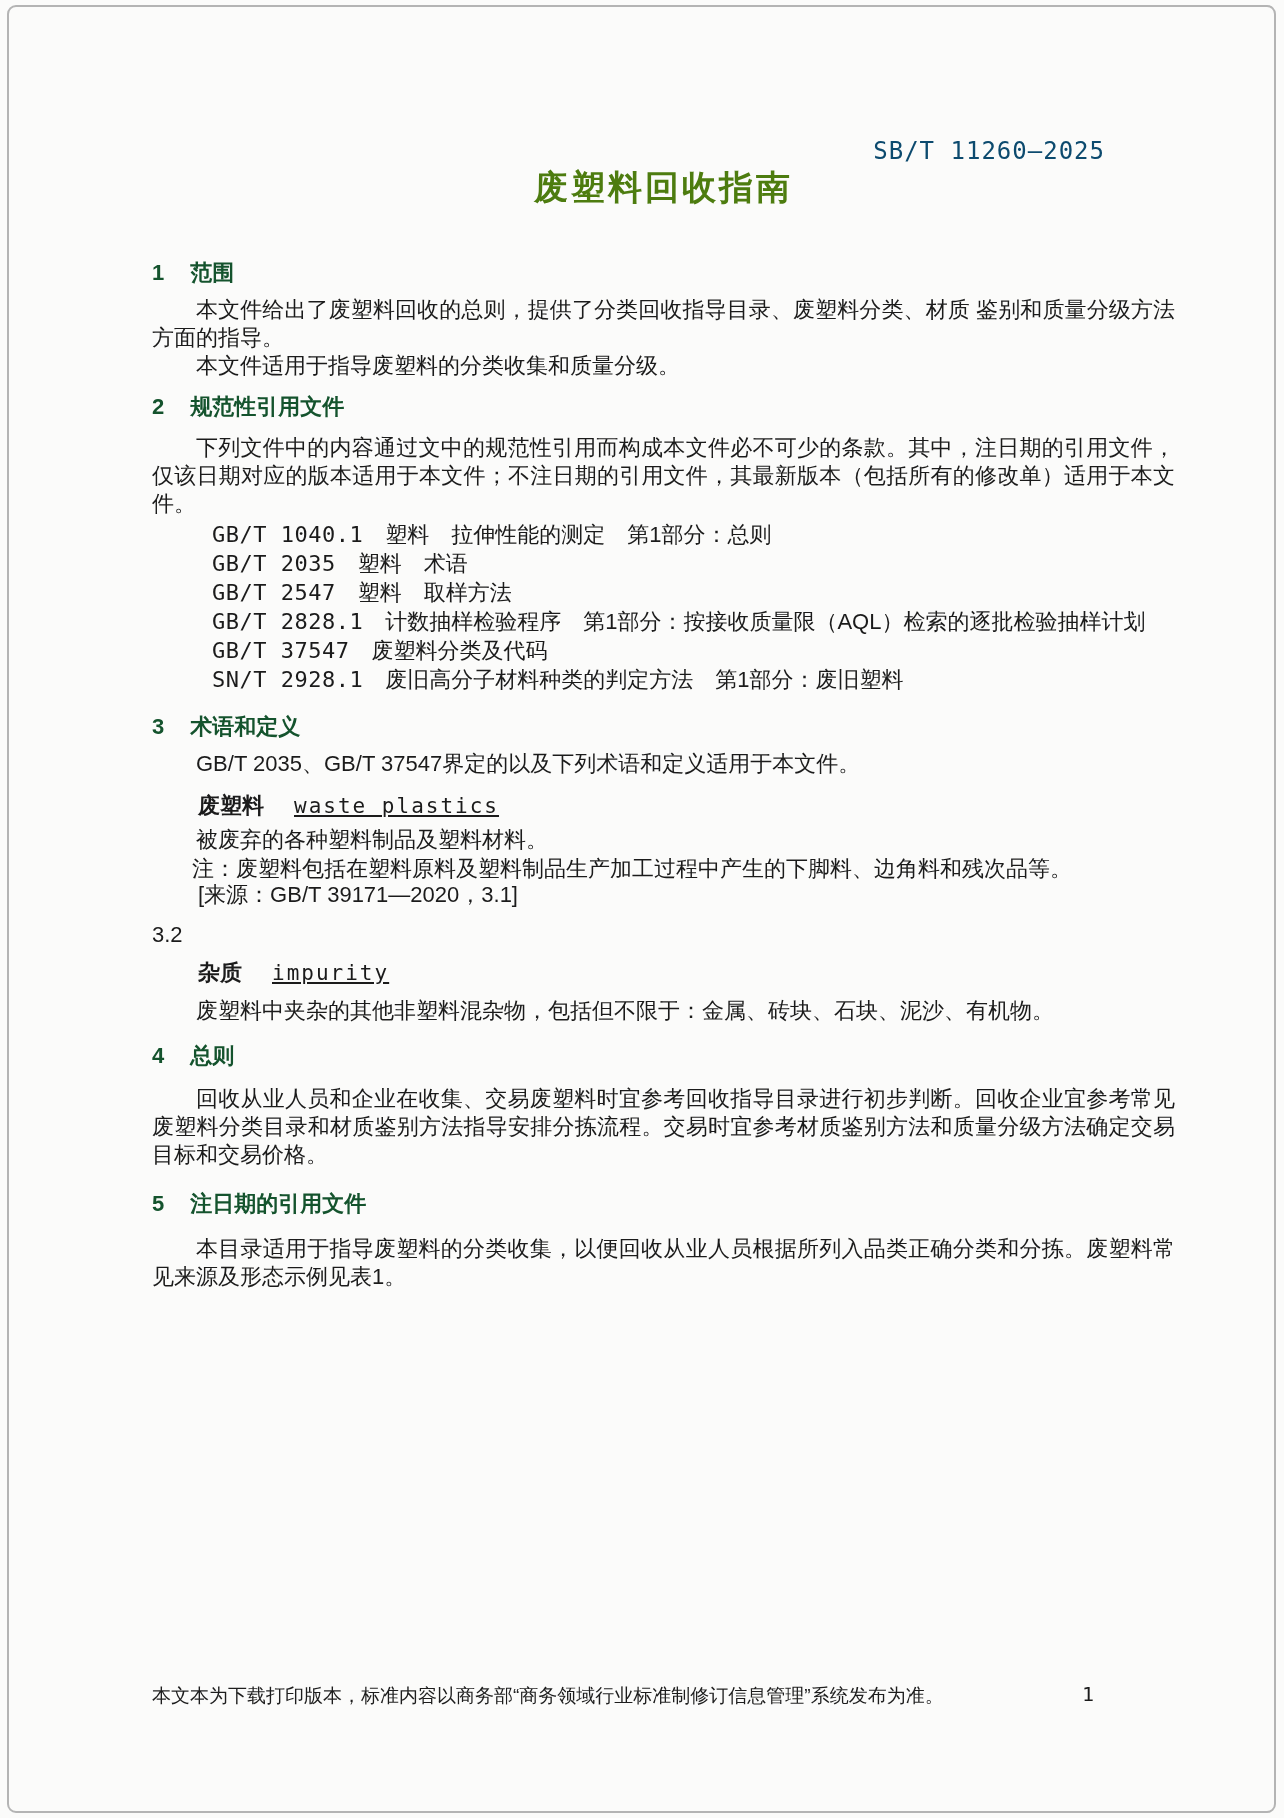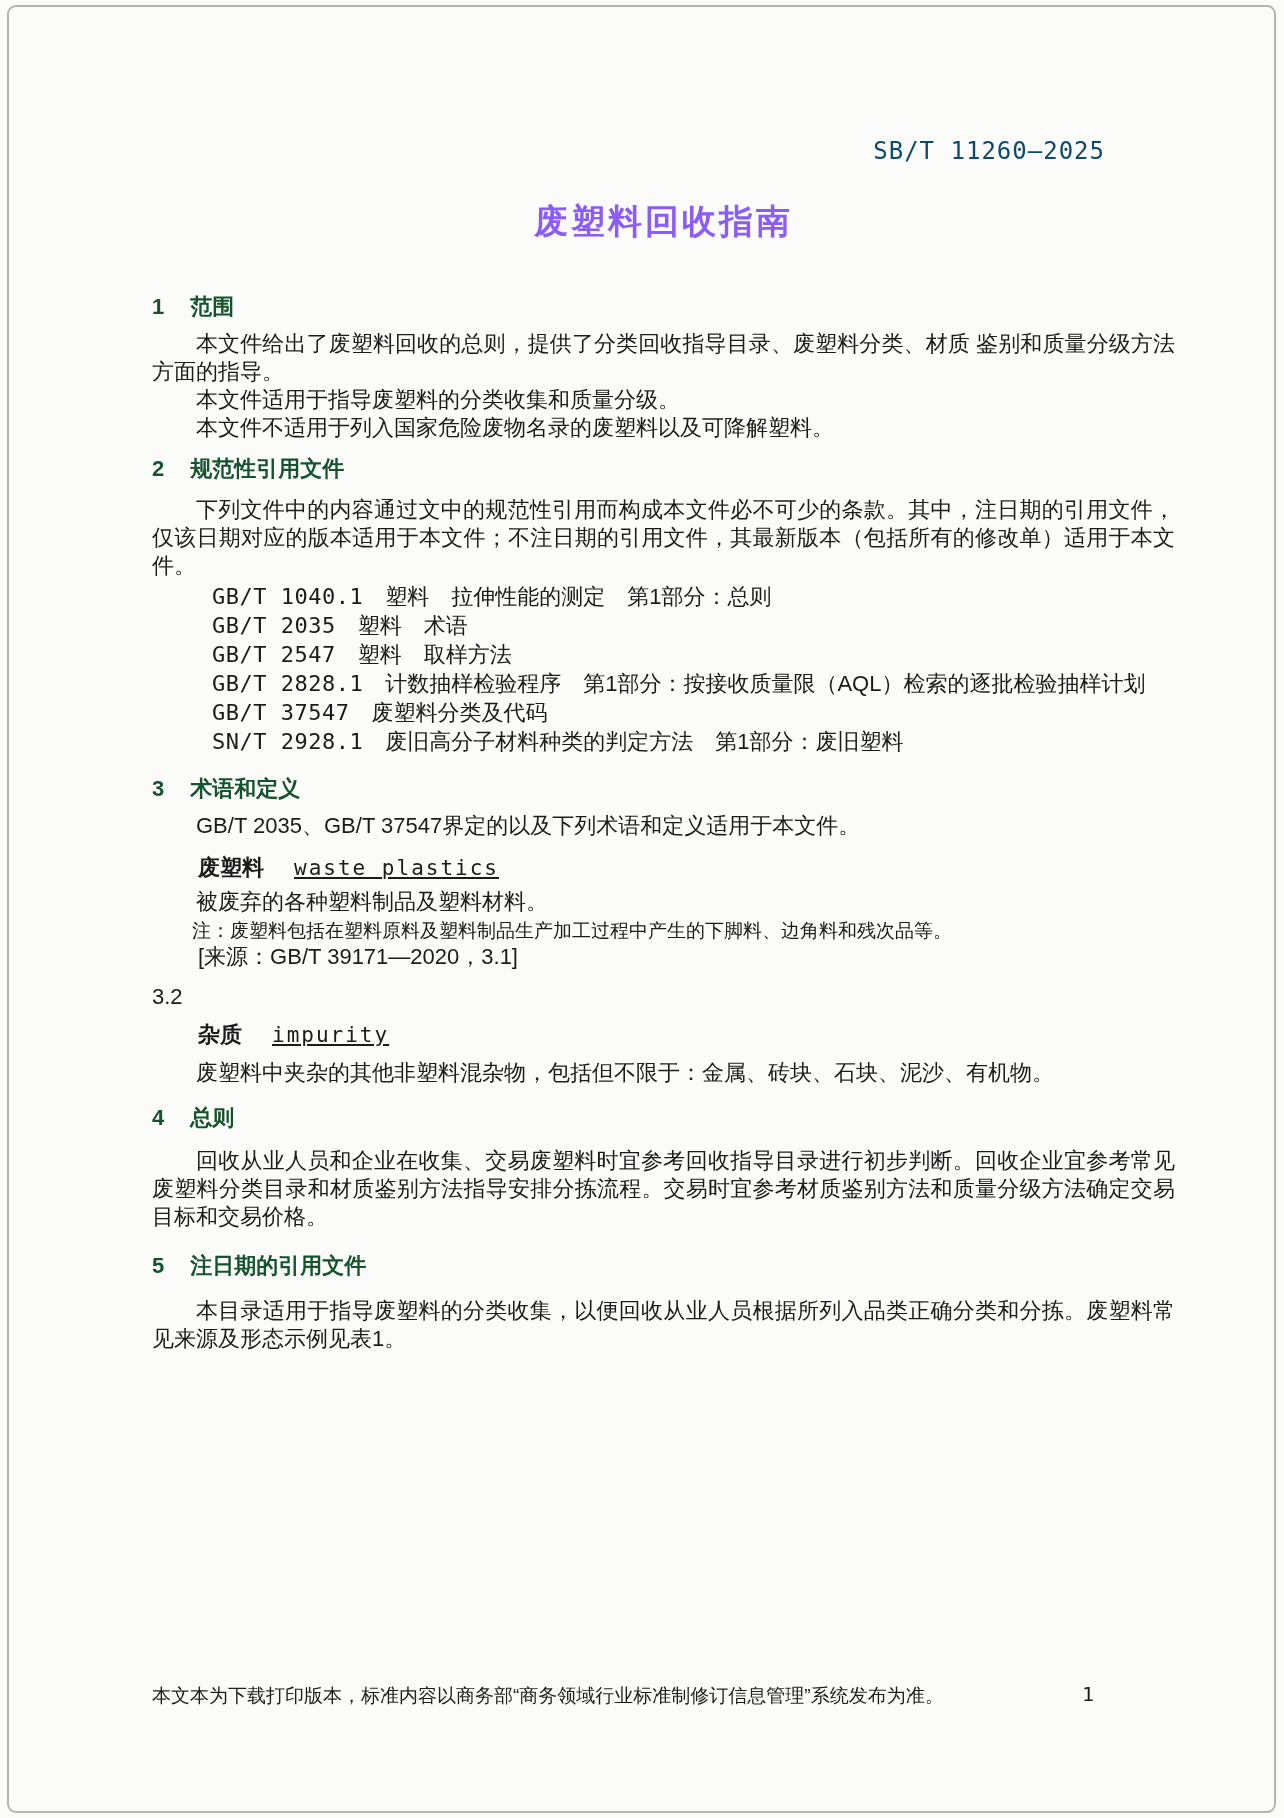--- a/index.html
+++ b/index.html
@@ -36,27 +36,26 @@
 
   .std-code {
     text-align: right;
     padding-right: 70px;
     font-size: 24px;
     line-height: 26px;
     letter-spacing: 1px;
     color: #0c4a6e;
   }
   .doc-title {
-    margin-top: 34px;
     text-align: center;
     font-size: 34px;
     line-height: 46px;
     font-weight: 700;
     letter-spacing: 3px;
-    color: #8b5cf6;
+    color: #4d7c0f;
   }
   h2.sec-heading {
     font-size: 22px;
     line-height: 30px;
     font-weight: 700;
     text-align: left;
     color: #14532d;
   }
   .sec-num { display: inline-block; margin-right: 26px; }
   #h-s1 { margin-top: 48px; }
@@ -93,21 +92,21 @@
     font-size: 21px;
     letter-spacing: 2px;
     text-decoration: underline;
   }
   .definition { text-indent: 44px; }
   #def-31 { margin-top: 6px; }
   #def-32 { margin-top: 10px; }
   .note-line {
     margin-top: 2px;
     margin-left: 40px;
-    font-size: 19px;
+    font-size: 22px;
     line-height: 25px;
     text-align: left;
   }
   .source-line {
     margin-left: 46px;
     line-height: 28px;
     text-align: left;
   }
 
   .footer-text {
@@ -136,21 +135,20 @@
 
     <div class="std-code mono">SB/T 11260—2025</div>
 
     <h1 class="doc-title">废塑料回收指南</h1>
 
     <h2 class="sec-heading" id="h-s1">
       <span class="sec-num">1</span><span>范围</span>
     </h2>
     <p class="body-par" id="p-s1-1">本文件给出了废塑料回收的总则，提供了分类回收指导目录、废塑料分类、材质 鉴别和质量分级方法方面的指导。</p>
     <p class="body-par">本文件适用于指导废塑料的分类收集和质量分级。</p>
-    <p class="body-par">本文件不适用于列入国家危险废物名录的废塑料以及可降解塑料。</p>
 
     <h2 class="sec-heading" id="h-s2">
       <span class="sec-num">2</span><span>规范性引用文件</span>
     </h2>
     <p class="body-par" id="p-s2-1">下列文件中的内容通过文中的规范性引用而构成本文件必不可少的条款。其中，注日期的引用文件，仅该日期对应的版本适用于本文件；不注日期的引用文件，其最新版本（包括所有的修改单）适用于本文件。</p>
     <ul class="ref-list">
       <li><span class="ref-code mono">GB/T 1040.1</span><span class="ref-title">塑料　拉伸性能的测定　第1部分：总则</span></li>
       <li><span class="ref-code mono">GB/T 2035</span><span class="ref-title">塑料　术语</span></li>
       <li><span class="ref-code mono">GB/T 2547</span><span class="ref-title">塑料　取样方法</span></li>
       <li><span class="ref-code mono">GB/T 2828.1</span><span class="ref-title">计数抽样检验程序　第1部分：按接收质量限（AQL）检索的逐批检验抽样计划</span></li>

